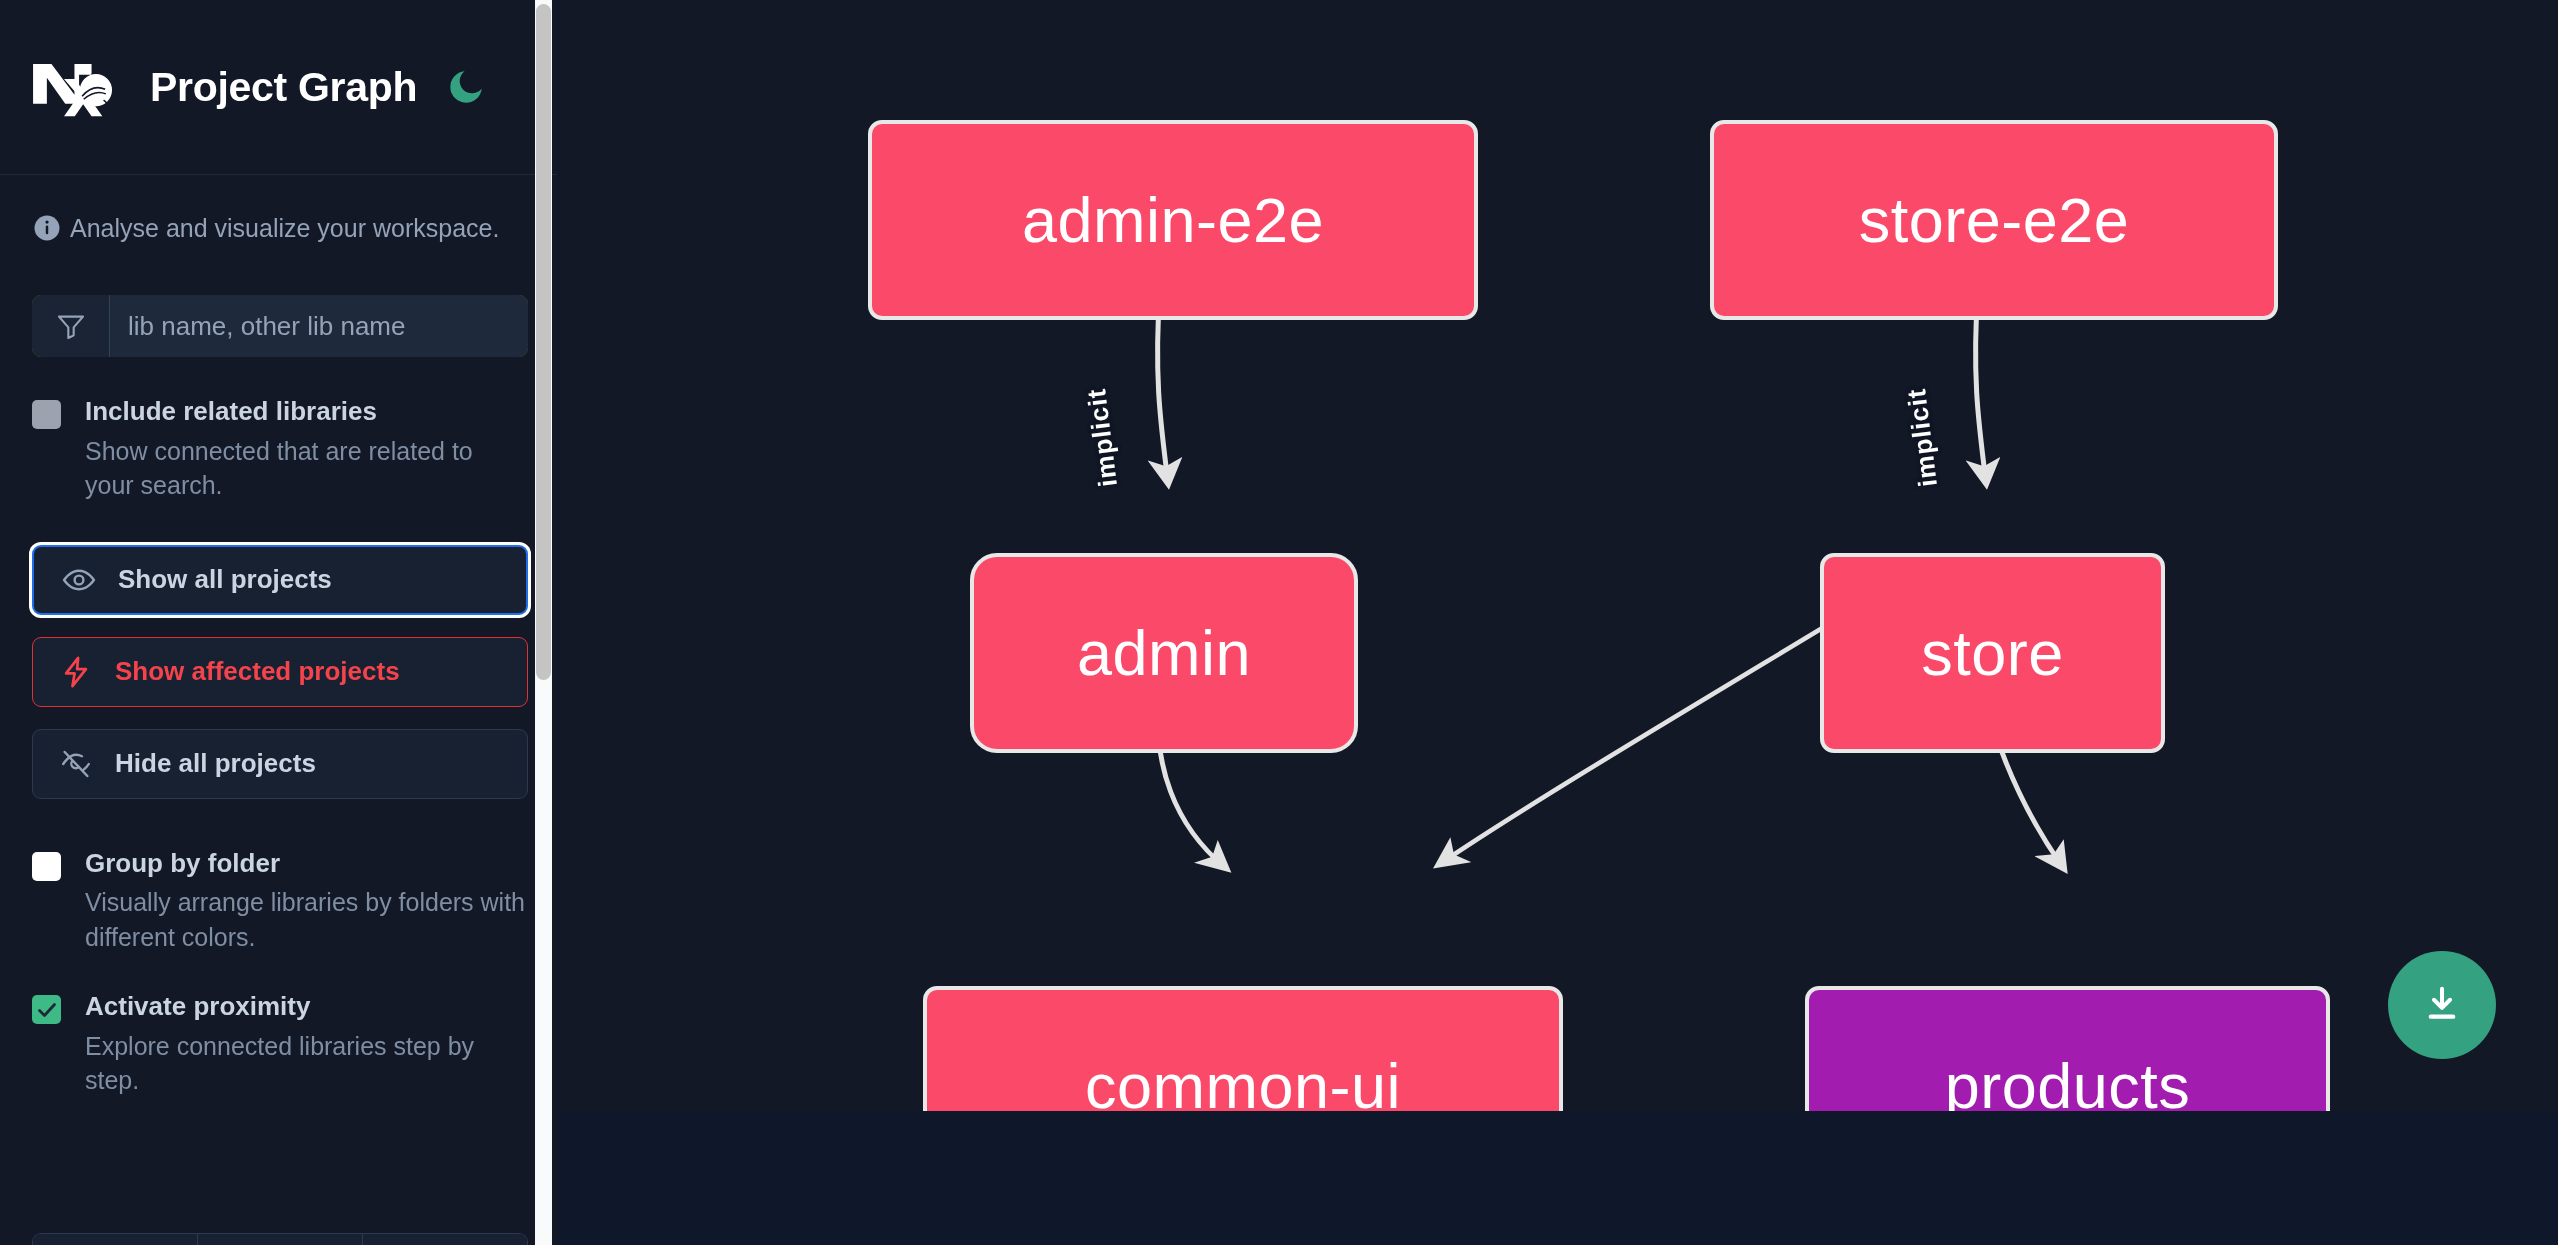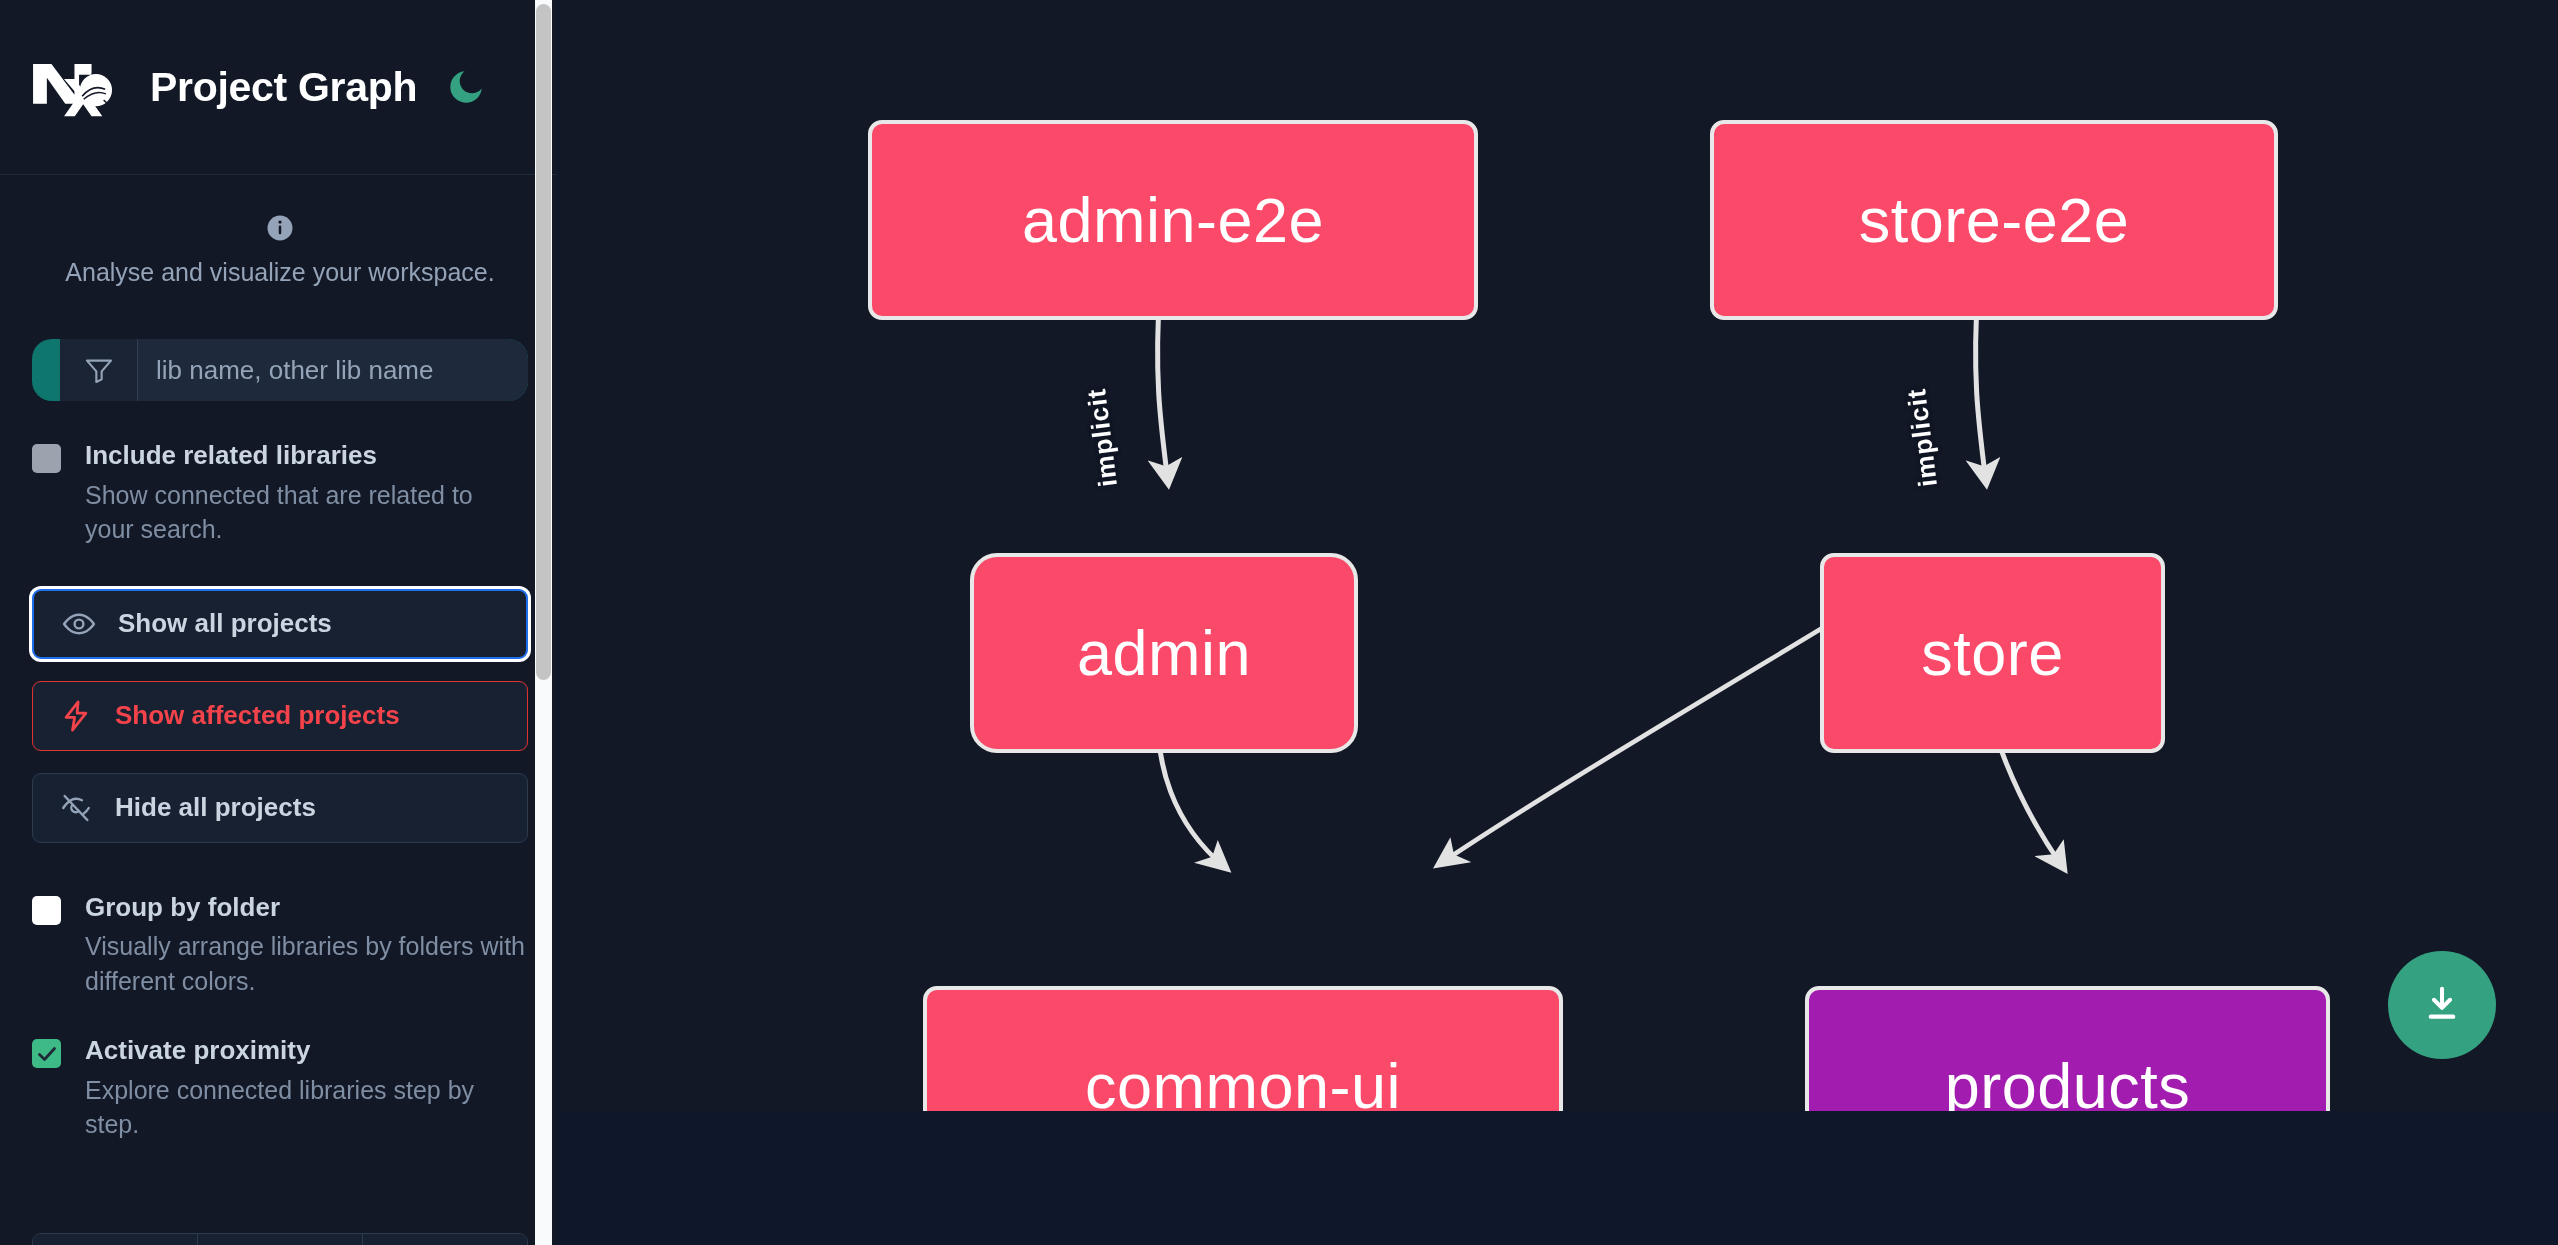--- a/index.html
+++ b/index.html
@@ -29,34 +29,33 @@
   .nx-logo { width: 92px; height: 62px; flex: 0 0 auto; }
   .app-title {
     font-size: 41px; font-weight: 700; color: #ffffff;
     letter-spacing: -0.3px; white-space: nowrap;
   }
   .moon-btn { width: 42px; height: 42px; flex: 0 0 auto; cursor: pointer; }
 
   .sb-body { padding: 0 32px; }
 
   .tagline {
-    display: flex; align-items: center; gap: 15px;
+    display: flex; align-items: center; gap: 8px;
     margin-top: 38px;
-    font-size: 25px; color: #94a3b8; flex-direction: column;
+    font-size: 25px; color: #94a3b8;
   }
   .info-icon { width: 30px; height: 30px; flex: 0 0 auto; }
 
   .search-wrap {
     margin-top: 52px;
     display: flex; align-items: stretch;
     height: 62px;
-    background: #0f766e;
-    border-radius: 20px;
-    overflow: hidden;
-    padding-left: 28px;
+    background: #4d7c0f;
+    border-radius: 9px;
+    overflow: hidden;
   }
   .search-icon-box {
     width: 78px; display: flex; align-items: center; justify-content: center;
     border-right: 1px solid #334155;
     background: #1b2435;
   }
   .search-input {
     flex: 1; border: 0; outline: none;
     background: #1e293b;
     color: #cbd5e1;

